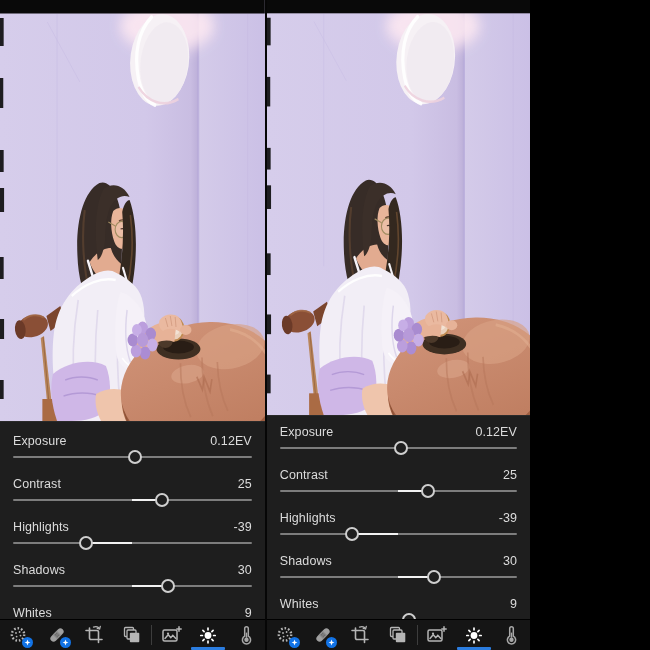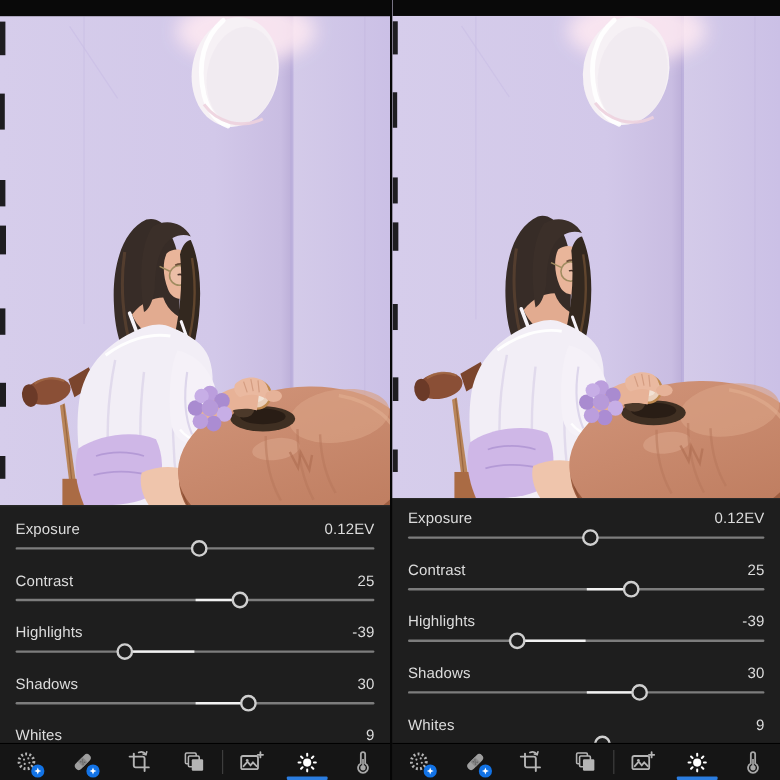--- a/index.html
+++ b/index.html
@@ -1,17 +1,17 @@
 <!DOCTYPE html>
 <html><head>
 <meta charset="utf-8">
 <style>
   html,body{margin:0;padding:0;background:#000;}
   body{width:650px;height:650px;overflow:hidden;font-family:"Liberation Sans",sans-serif;-webkit-font-smoothing:antialiased;}
-  .app{display:flex;width:650px;height:650px;background:#737373;}
+  .app{display:flex;width:530px;height:650px;background:#737373;}
   .pane{width:325px;height:650px;display:flex;flex-direction:column;background:#1e1e1e;box-sizing:border-box;}
   .pane--right{border-left:2px solid #060606;}
   .photo{position:relative;overflow:hidden;background:#d3c9e9;flex:none;}
   .pane--left .photo{height:421px;}
   .pane--right .photo{height:415px;}
   .photo svg{display:block;width:100%;height:100%;}
   .sliders{flex:1;overflow:hidden;position:relative;padding:0 13px;background:#1e1e1e;border-top:1px solid #2a2a2a;}
   .pane--left .sliders{padding-top:12px;}
   .pane--right .sliders{padding-top:9px;}
   .srow{height:43px;}

